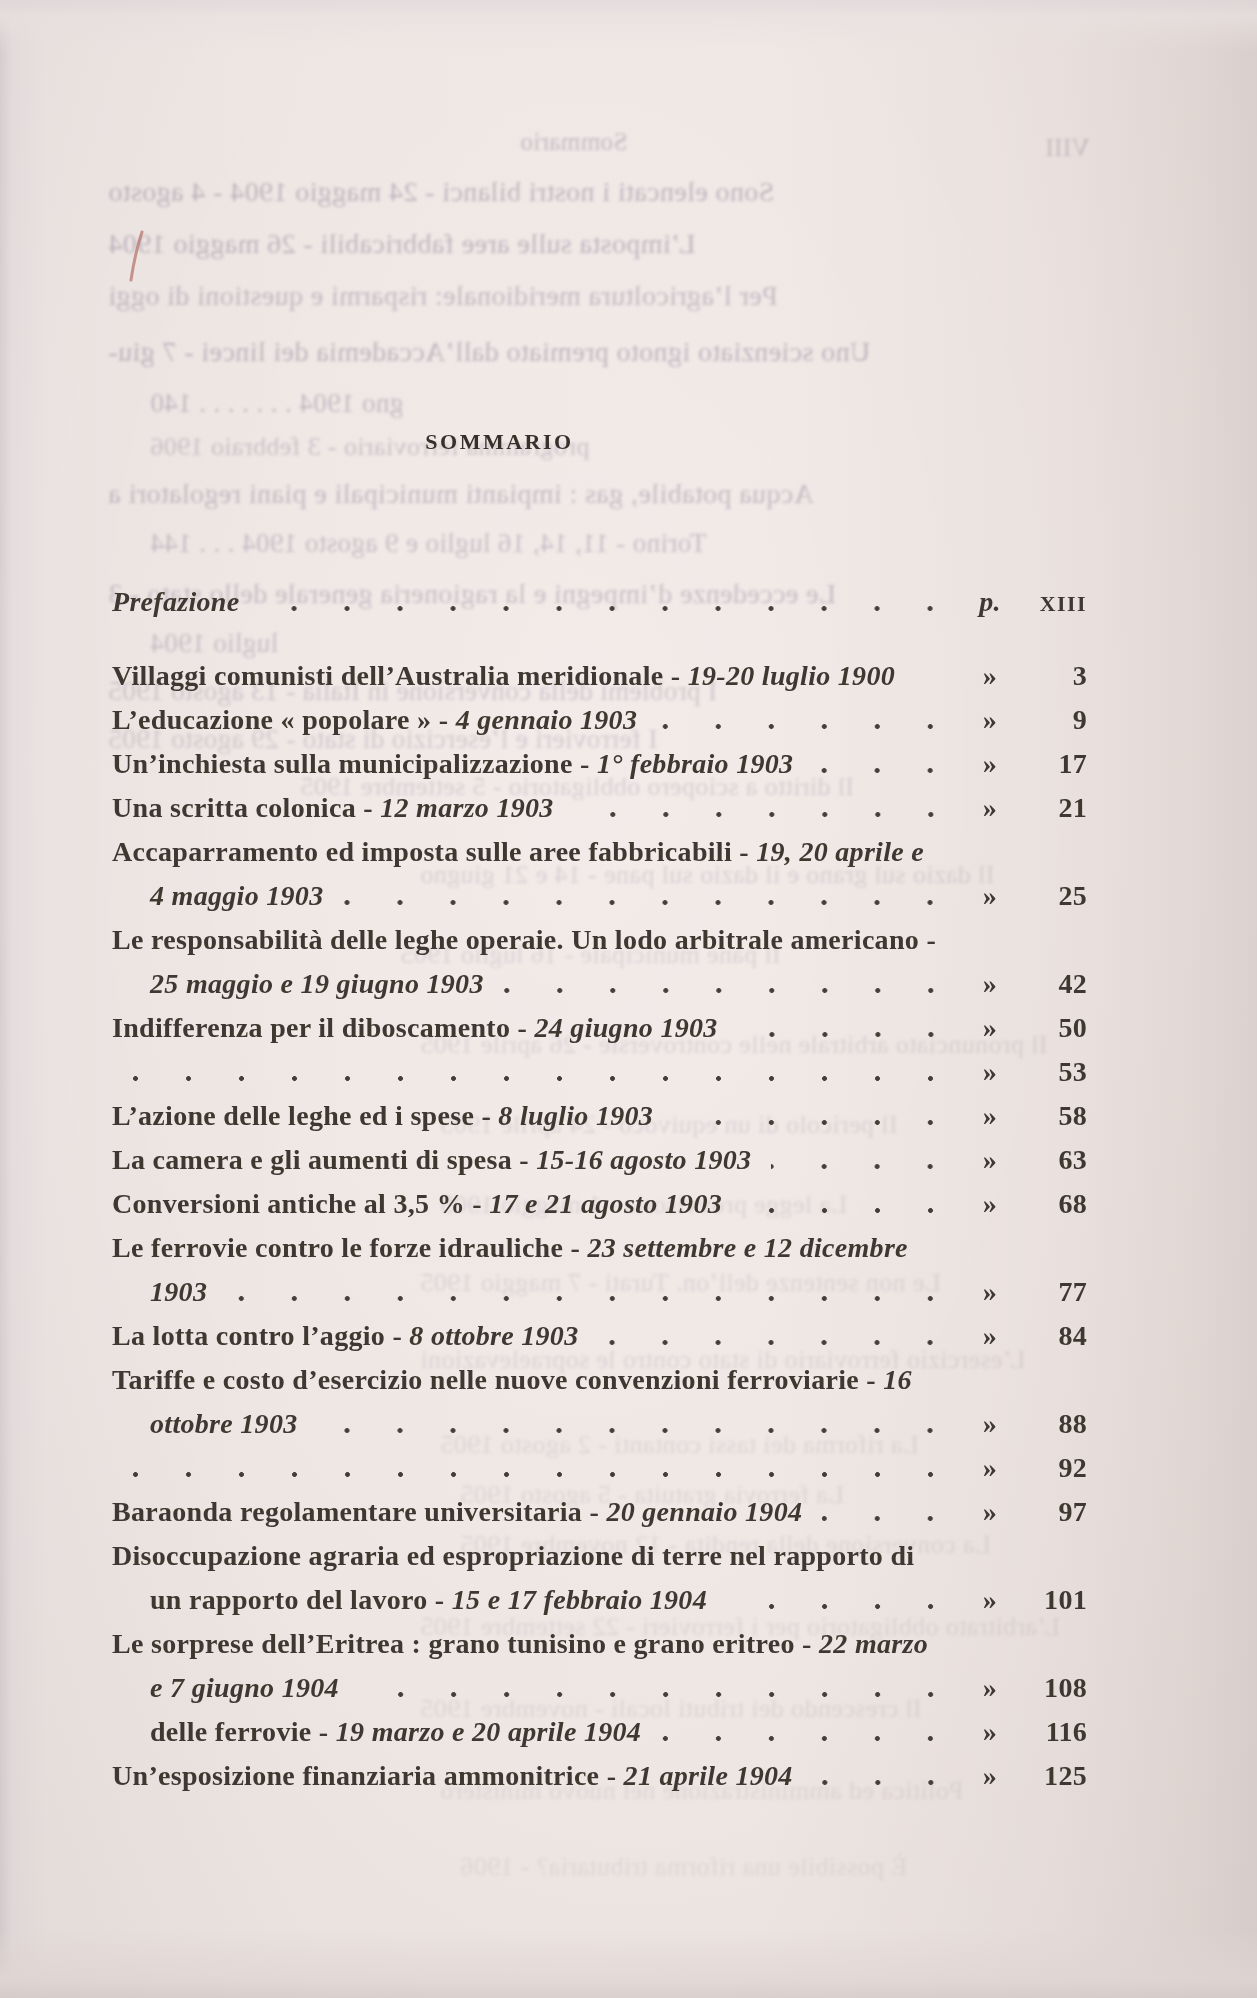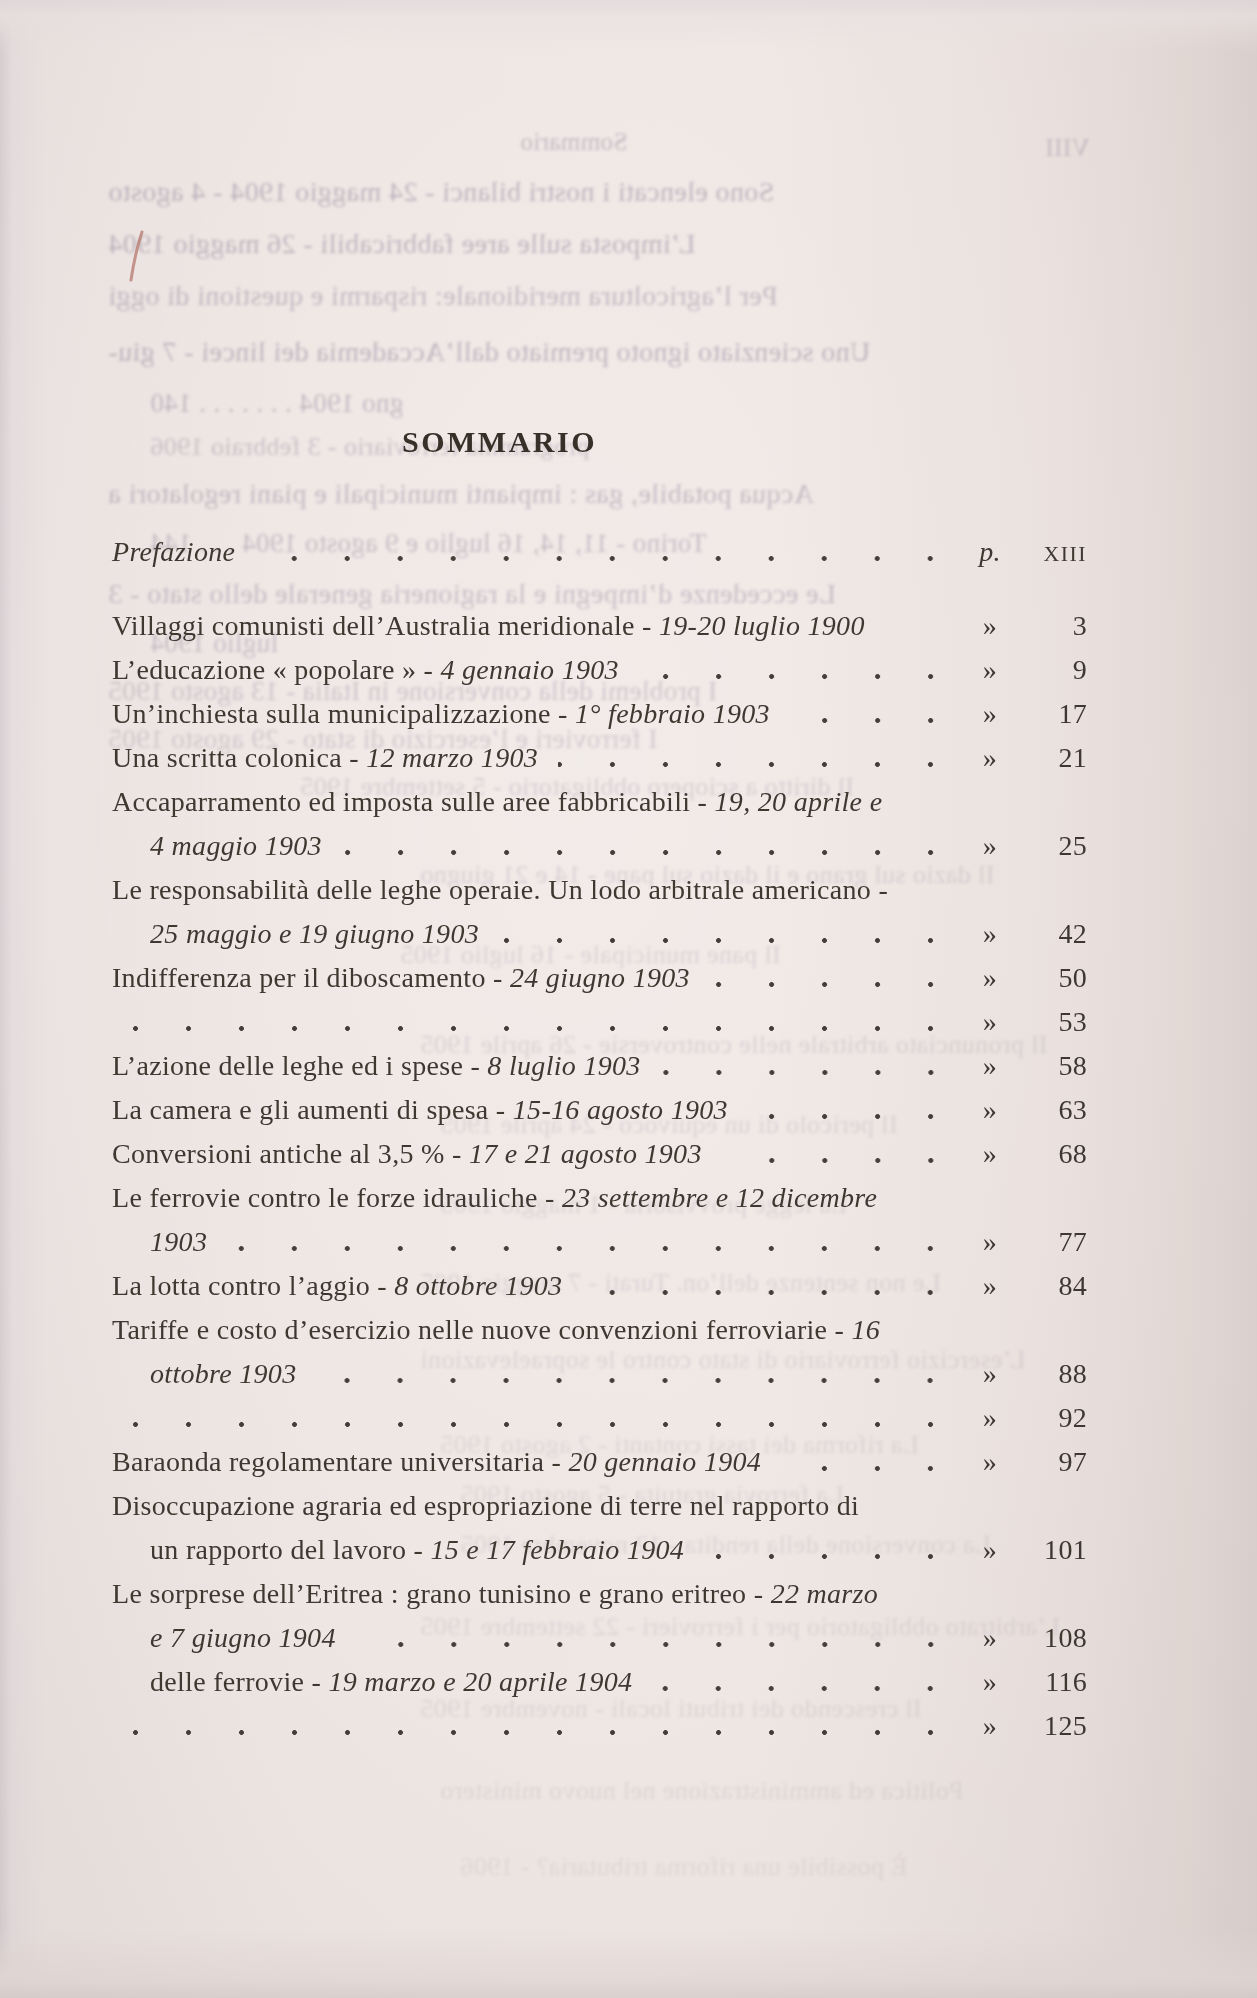--- a/index.html
+++ b/index.html
@@ -16,24 +16,24 @@
   .vignette{position:absolute;inset:0;pointer-events:none;
     background:radial-gradient(ellipse at 46% 38%,rgba(255,255,255,0.20) 0%,rgba(255,255,255,0) 55%,rgba(104,88,84,0.07) 100%);}
   
   .ghost-layer{position:absolute;inset:0;filter:blur(1.4px);pointer-events:none;}
   .ghost-line{position:absolute;transform:scaleX(-1);white-space:nowrap;
     color:#91839a;letter-spacing:.4px;}
   
   .content{position:absolute;inset:0;}
   .page-title{
     position:relative;margin:424px 0 0 112px;width:975px;left:-100px;
-    text-align:center;font-size:30px;line-height:36px;font-weight:600;
+    text-align:center;font-size:22px;line-height:36px;font-weight:600;
     letter-spacing:2.5px;color:#363029;
   }
-  .toc{margin:70px 0 0 112px;width:975px;font-size:28px;line-height:44px;letter-spacing:.3px;}
+  .toc{margin:120px 0 0 112px;width:975px;font-size:28px;line-height:44px;letter-spacing:.3px;font-weight:bold;}
   .toc-row{display:flex;align-items:baseline;white-space:nowrap;}
   .toc-row.pref{margin-bottom:28px;}
   .toc-row.indent .txt{padding-left:38px;}
   .txt{flex:0 0 auto;}
   .it{font-style:italic;}
   .sc{font-size:0.78em;letter-spacing:1.5px;}
   .dots{flex:1 1 auto;height:5px;margin:0 10px 0 20px;
     background-image:radial-gradient(circle,#453e38 2.1px,rgba(0,0,0,0) 2.7px);
     background-size:53px 5px;background-repeat:repeat-x;background-position:right bottom;}
   .dots.nodots{background:none;}
@@ -215,18 +215,19 @@
         <span class="ref">»</span>
         <span class="pg">108</span>
       </div>
       <div class="toc-row indent">
         <span class="txt"><span class="">delle ferrovie - </span><span class="it ">19 marzo e 20 aprile 1904</span></span>
         <span class="dots"></span>
         <span class="ref">»</span>
         <span class="pg">116</span>
       </div>
       <div class="toc-row">
+        <span class="txt"><span class="">Un’esposizione finanziaria ammonitrice - </span><span class="it ">21 aprile 1904</span></span>
         <span class="dots"></span>
         <span class="ref">»</span>
         <span class="pg">125</span>
       </div>
     </div>
 </div>
 
 </body></html>

